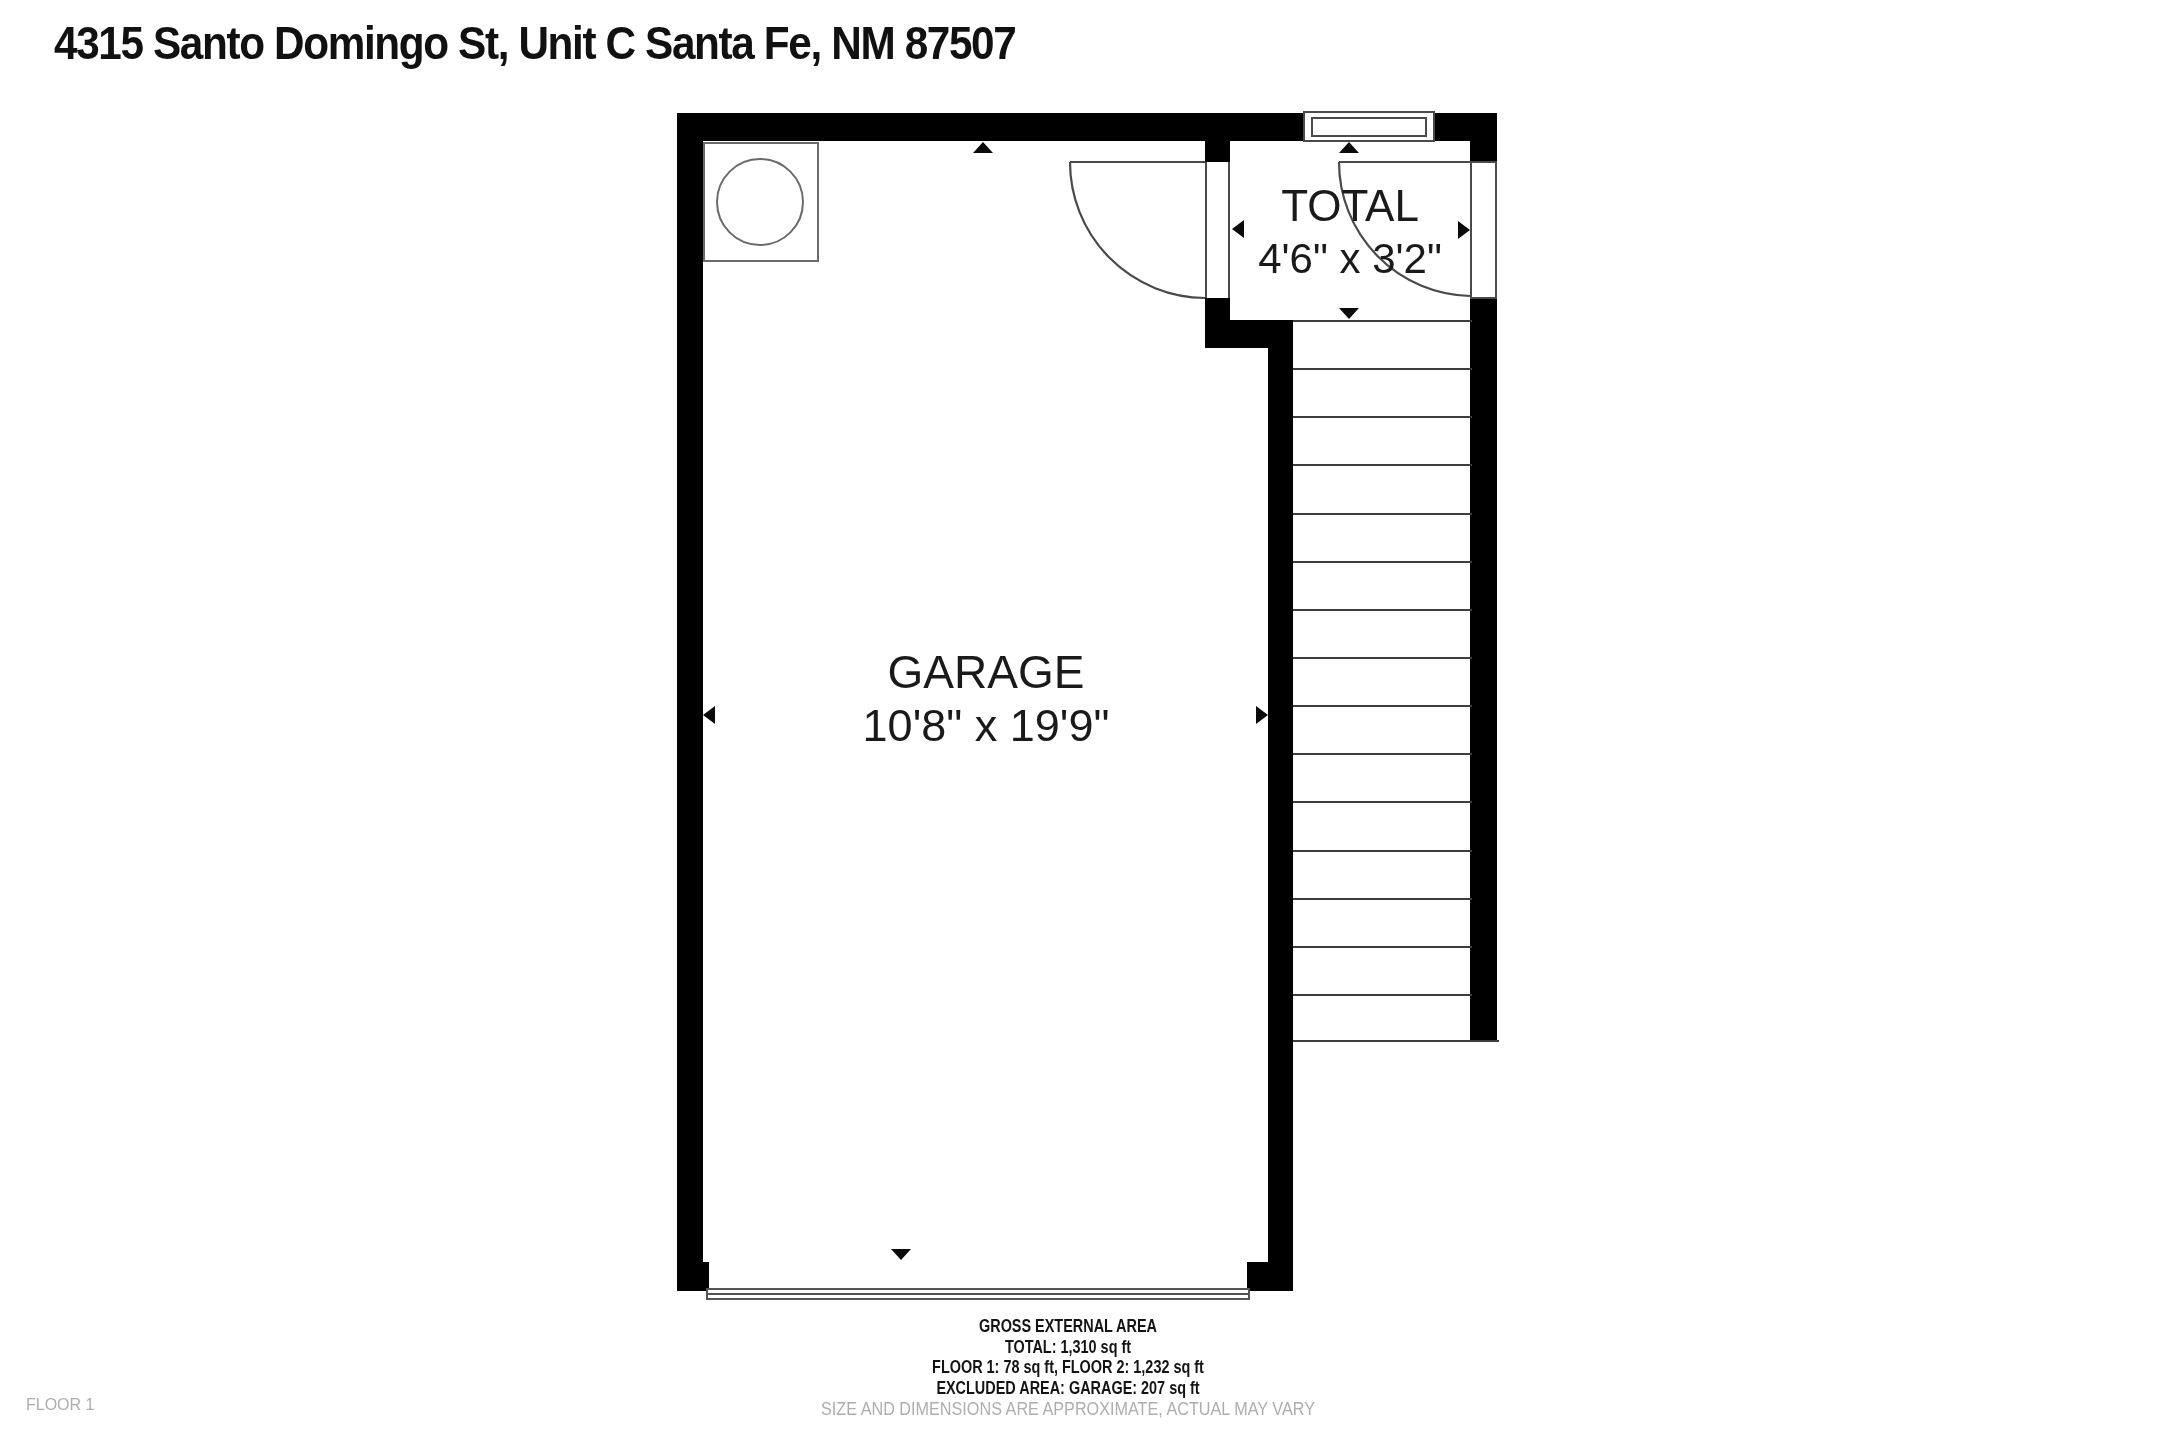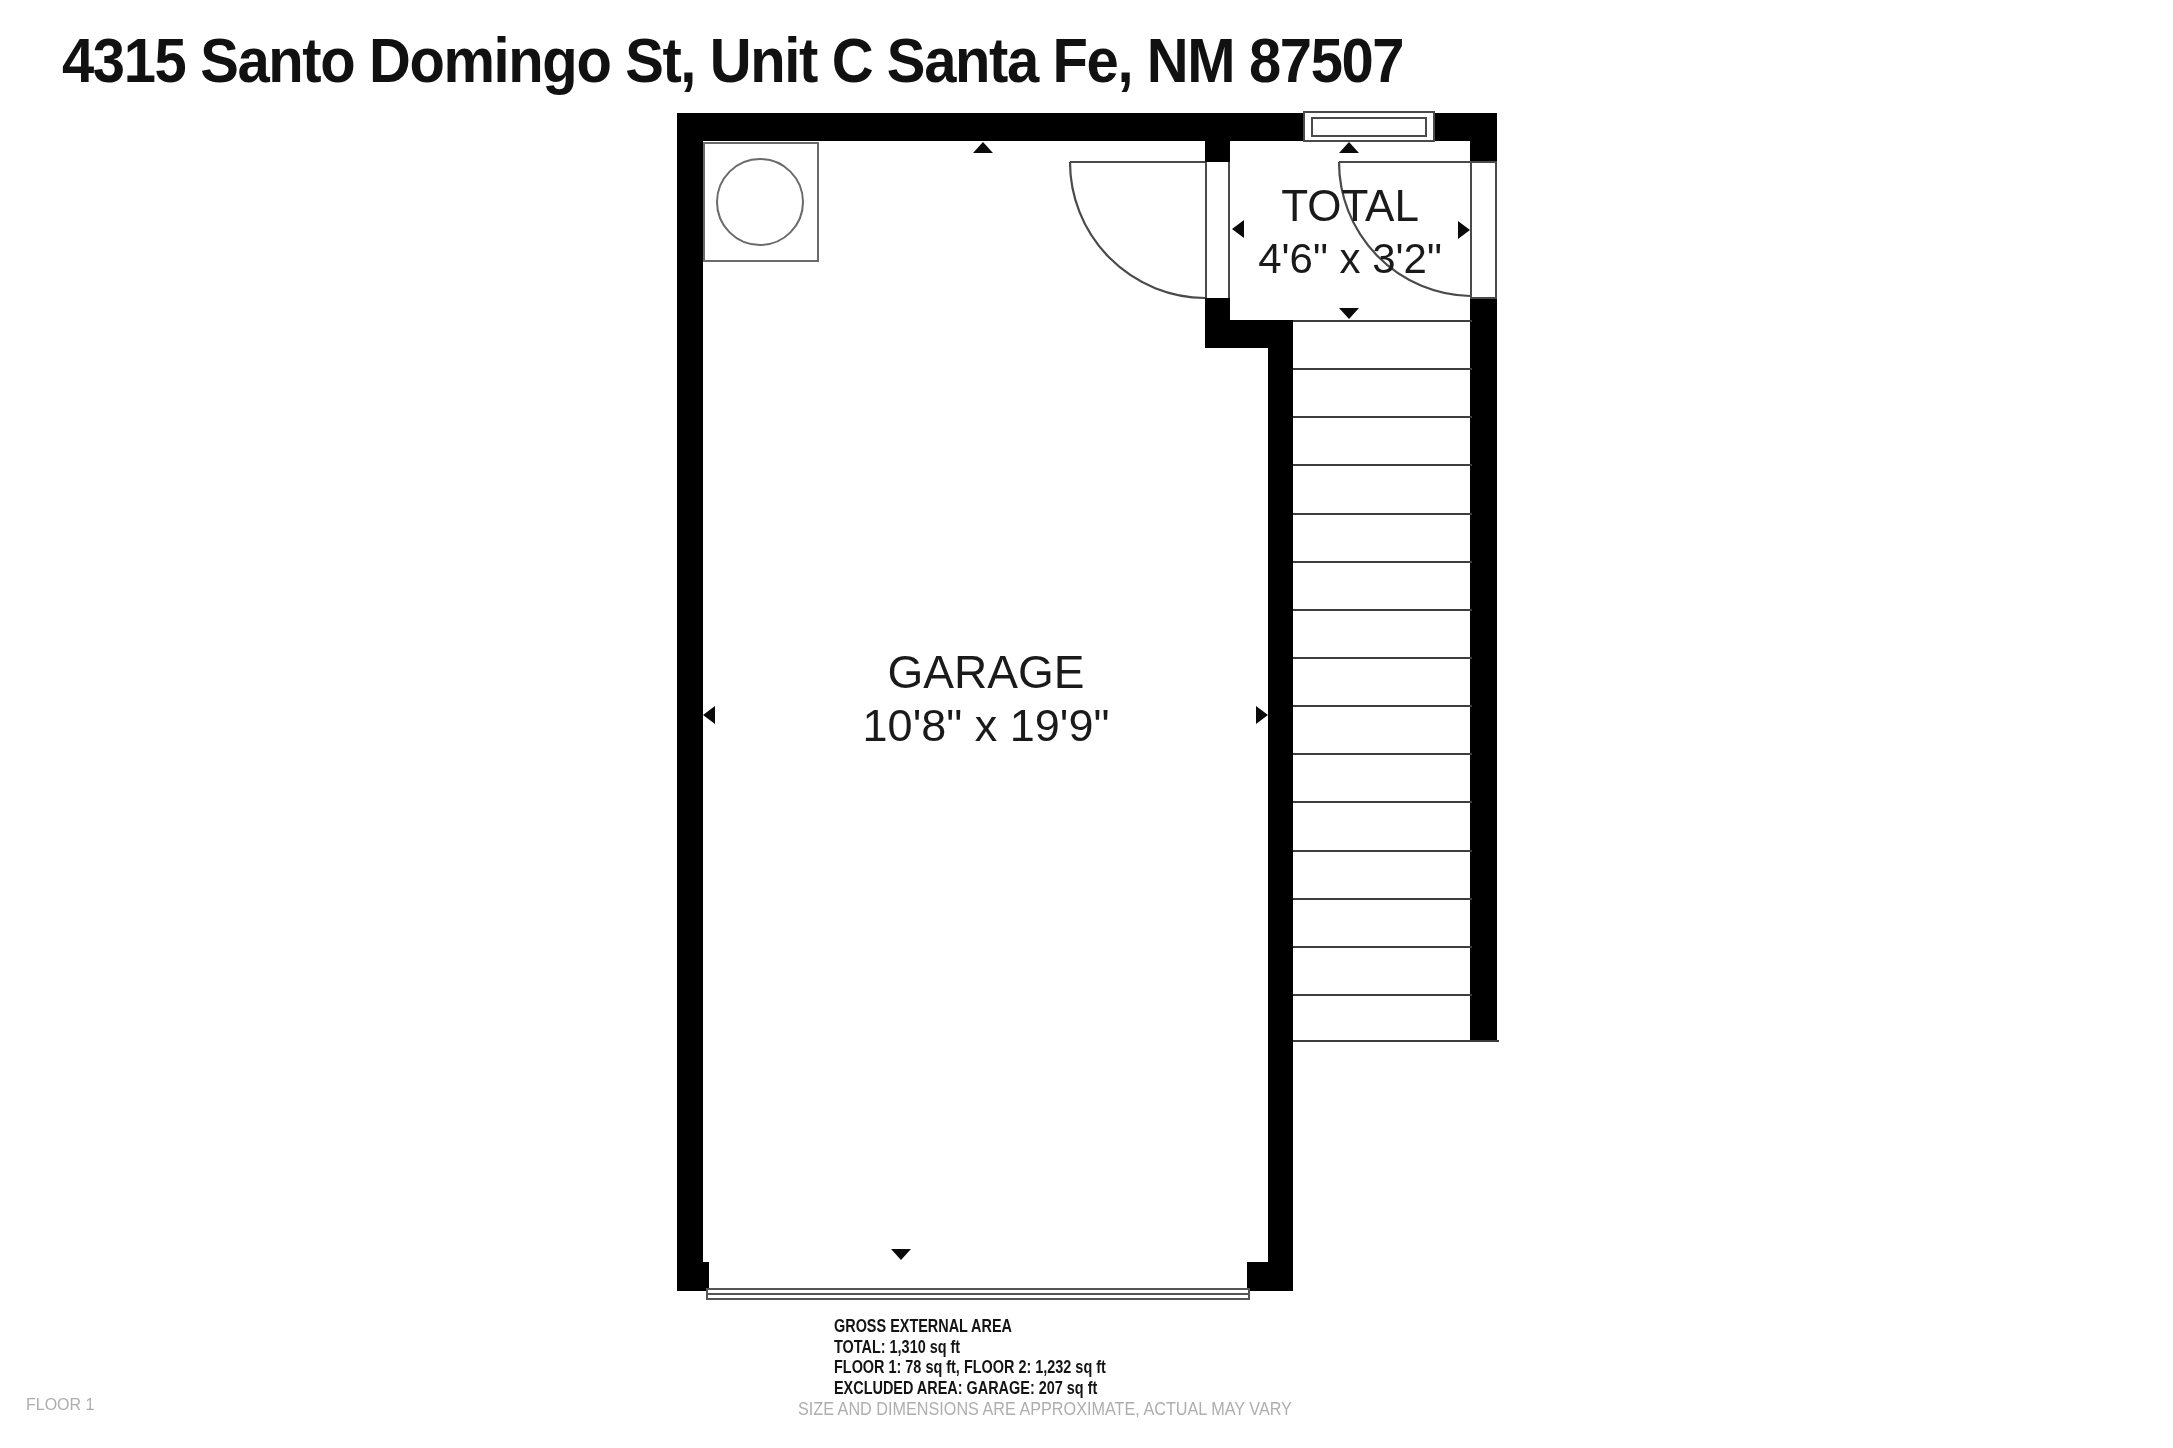--- a/index.html
+++ b/index.html
@@ -11,22 +11,22 @@
   html,body{margin:0;padding:0;background:#ffffff;}
   .canvas{
     position:relative;
     width:2173px;height:1448px;
     background:#ffffff;
     font-family:"Liberation Sans", sans-serif;
     overflow:hidden;
   }
   .wall{position:absolute;background:var(--wall);}
   .title{
-    position:absolute;left:54px;top:16px;margin:8px;
-    font-size:63px;font-weight:600;color:#111;
+    position:absolute;left:54px;top:16px;margin:0;
+    font-size:46px;font-weight:600;color:#111;
     letter-spacing:-1.5px;white-space:nowrap;
   }
   .title .cond{display:inline-block;transform:scaleX(0.92);transform-origin:0 50%;}
   .room-label{
     position:absolute;text-align:center;color:var(--text);
     white-space:nowrap;
   }
   .room-name{font-size:46px;line-height:54px;font-weight:400;}
   .room-dims{font-size:44px;line-height:53px;font-weight:400;}
   
@@ -54,21 +54,21 @@
   .washer-box{position:absolute;left:703px;top:142px;width:116px;height:120px;border:2px solid #6a6a6a;box-sizing:border-box;background:#fff;}
   .washer-drum{position:absolute;left:716px;top:158px;width:88px;height:88px;border:2px solid #6a6a6a;border-radius:50%;box-sizing:border-box;}
   
   .front-door-outer{position:absolute;left:1303px;top:111px;width:132px;height:31px;background:#fff;border:2px solid #4a4a4a;box-sizing:border-box;}
   .front-door-inner{position:absolute;left:1311px;top:117px;width:116px;height:20px;background:#fff;border:2px solid #4a4a4a;box-sizing:border-box;}
   
   .entry-window{position:absolute;left:1470px;top:161px;width:27px;height:138px;background:#fff;border:2px solid #4a4a4a;box-sizing:border-box;}
   
   .footer{
     position:absolute;left:768px;top:1316px;width:600px;
-    color:#141414;
+    text-align:center;color:#141414;
   }
   .footer-line{font-size:18.5px;line-height:20.5px;font-weight:700;transform:scaleX(0.78);transform-origin:50% 0;white-space:nowrap;}
   .footer-disclaimer{font-size:18px;line-height:21px;font-weight:400;color:var(--muted);transform:scaleX(0.9);transform-origin:50% 0;white-space:nowrap;margin-top:1px;}
   .floor-label{
     position:absolute;left:26px;top:1396px;
     font-size:16px;color:var(--muted);font-weight:400;white-space:nowrap;
   }
 </style>
 </head>
 <body>

